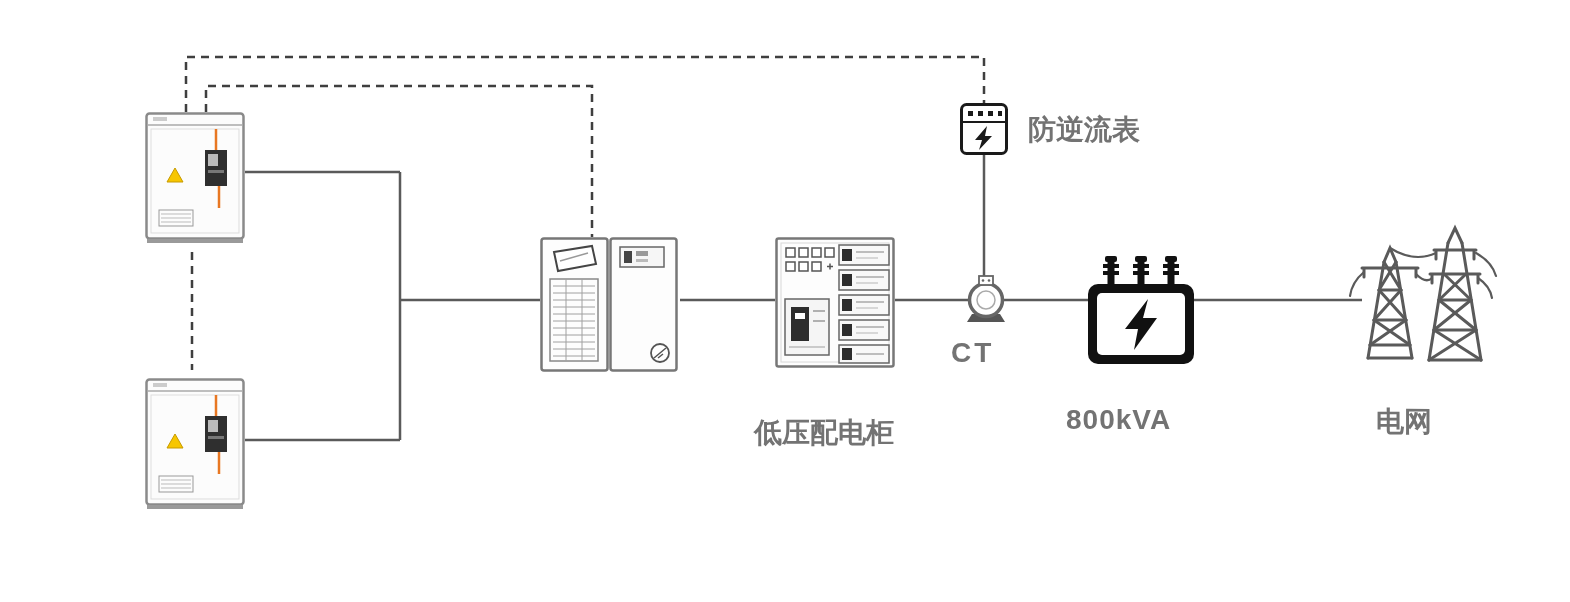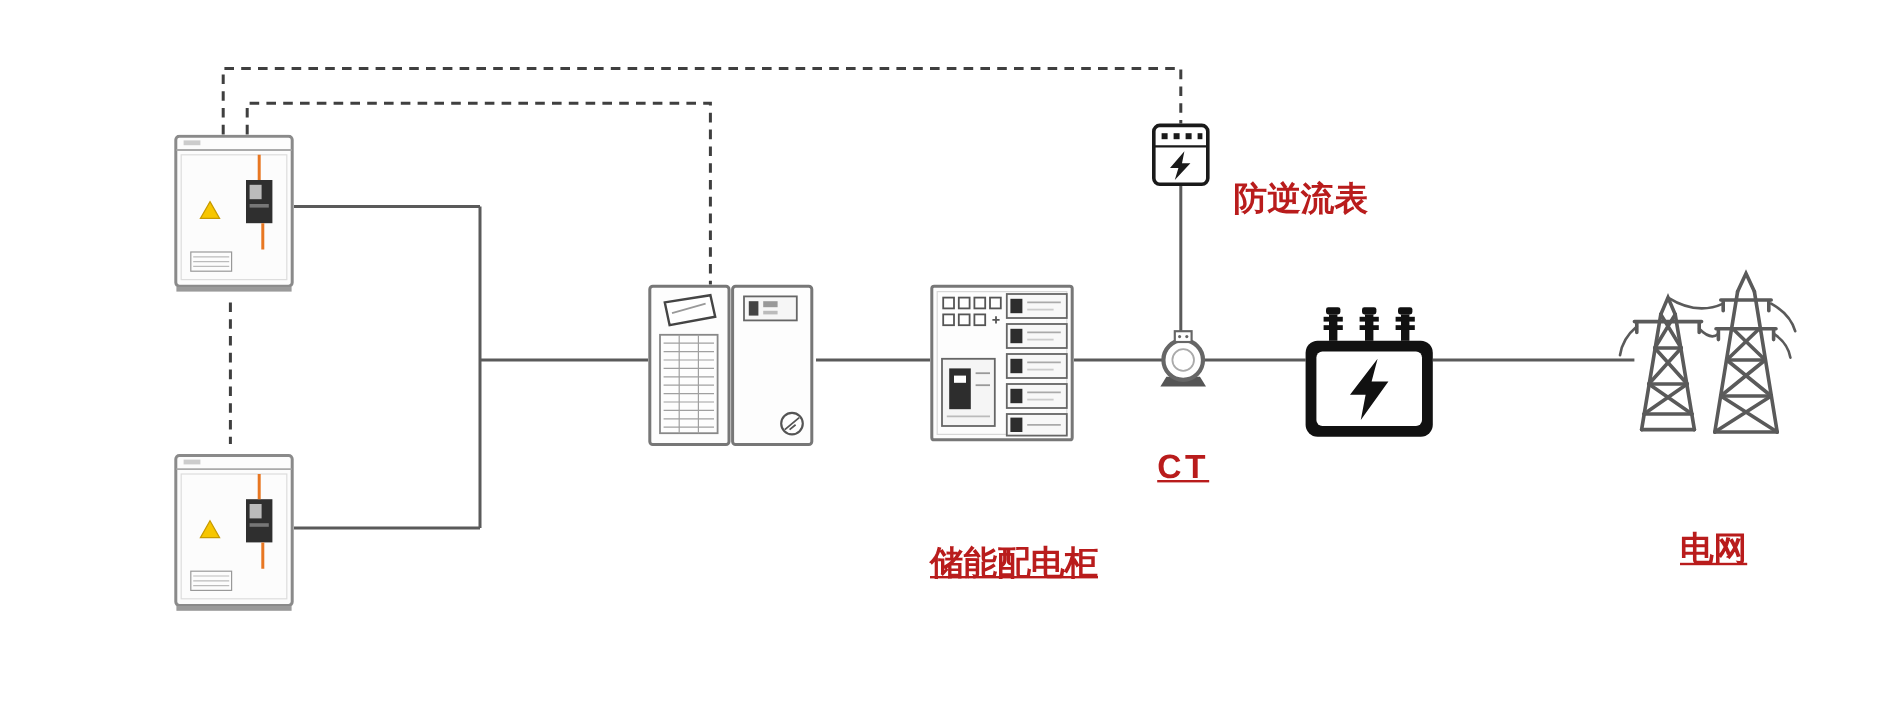--- a/index.html
+++ b/index.html
@@ -6,28 +6,27 @@
   #canvas{
     position:relative;
     width:1570px;height:602px;
     background:#ffffff;
     font-family:"Liberation Sans","DejaVu Sans",sans-serif;
     overflow:hidden;
   }
   #diagram-svg{position:absolute;left:0;top:0;}
   .label{
     position:absolute;
-    color:#b91c1c;
+    color:#737373;
     font-weight:700;
     font-size:28px;
     line-height:1.15;
     white-space:nowrap;
-    margin-top:36px;
   }
-  .label.center{text-align:center;text-decoration:underline;}
+  .label.center{}
 </style>
 </head>
 <body>
 
 <div id="canvas">
 
   <svg id="diagram-svg" width="1570" height="602" viewBox="0 0 1570 602">
 
     <defs>
       <symbol id="pcs-cabinet" viewBox="0 0 100 132">
@@ -219,23 +218,24 @@
         <path d="M1390 248 Q1414 263 1436 253"></path>
         <path d="M1416 274 Q1426 284 1432 278"></path>
         <path d="M1476 253 Q1492 262 1496 276"></path>
         <path d="M1478 278 Q1490 286 1492 298"></path>
       </g>
     </g>
   </svg>
 
 
 
-  <div class="label center" style="left:754px;top:417px;width:182px;">储能配电柜</div>
+  <div class="label center" style="left:754px;top:417px;width:182px;">低压配电柜</div>
 
   <div class="label center" style="left:951px;top:337px;width:70px;letter-spacing:3px;">CT</div>
 
   <div class="label" style="left:1028px;top:114px;">防逆流表</div>
 
+  <div class="label center" style="left:1066px;top:404px;width:158px;letter-spacing:1px;">800kVA</div>
 
 
   <div class="label center" style="left:1376px;top:406px;width:104px;">电网</div>
 
 </div>
 
 </body></html>

